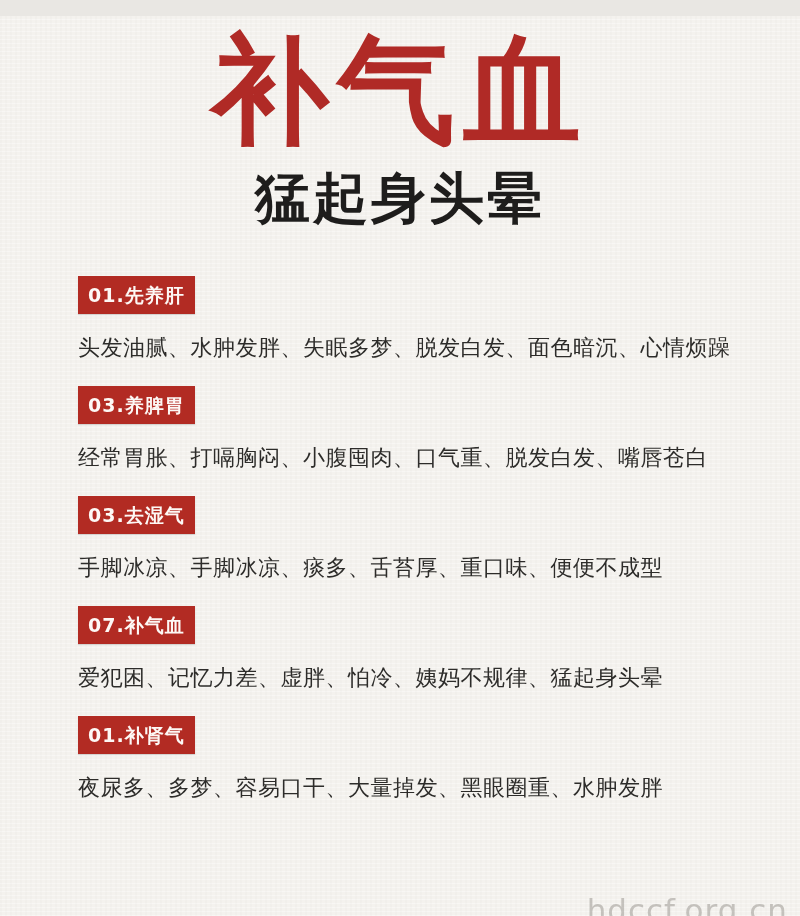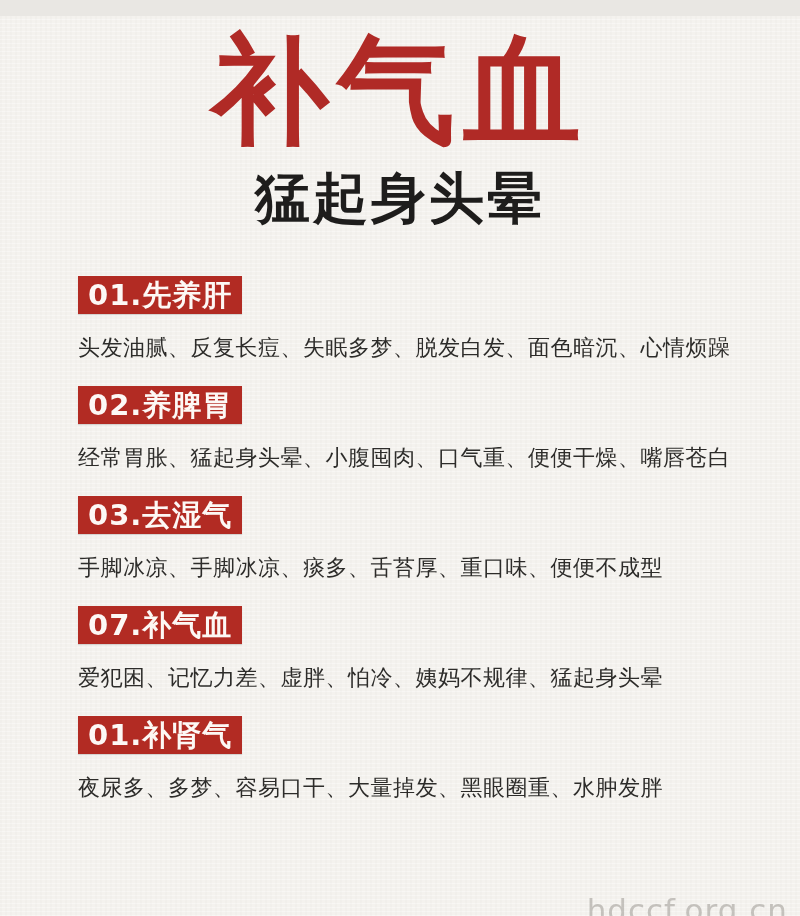--- a/index.html
+++ b/index.html
@@ -43,21 +43,21 @@
     padding: 0 78px;
   }
   .section {
     margin-bottom: 23px;
   }
   .badge {
     display: inline-block;
     background: #b22b23;
     color: #fdf8f5;
     font-weight: 700;
-    font-size: 29px;
+    font-size: 19px;
     line-height: 31px;
     padding: 4px 10px 3px 10px;
     letter-spacing: 1px;
     box-shadow: 0 1px 1px rgba(0,0,0,0.12);
     text-align: center;
   }
   .symptoms {
     margin-top: 19px;
     font-size: 22px;
     line-height: 30px;
@@ -80,26 +80,26 @@
 
 <div class="poster">
 
   <div class="title">补气血</div>
   <div class="subtitle">猛起身头晕</div>
 
   <div class="sections">
 
     <div class="section">
       <div class="badge">01.先养肝</div>
-      <div class="symptoms">头发油腻、反复长痘、失眠多梦、脱发白发、面色暗沉、心情烦躁</div>
+      <div class="symptoms">头发油腻、水肿发胖、失眠多梦、脱发白发、面色暗沉、心情烦躁</div>
     </div>
 
     <div class="section">
-      <div class="badge">02.养脾胃</div>
-      <div class="symptoms">经常胃胀、猛起身头晕、小腹囤肉、口气重、便便干燥、嘴唇苍白</div>
+      <div class="badge">03.养脾胃</div>
+      <div class="symptoms">经常胃胀、打嗝胸闷、小腹囤肉、口气重、脱发白发、嘴唇苍白</div>
     </div>
 
     <div class="section">
       <div class="badge">03.去湿气</div>
       <div class="symptoms">手脚冰凉、手脚冰凉、痰多、舌苔厚、重口味、便便不成型</div>
     </div>
 
     <div class="section">
       <div class="badge">07.补气血</div>
       <div class="symptoms">爱犯困、记忆力差、虚胖、怕冷、姨妈不规律、猛起身头晕</div>

